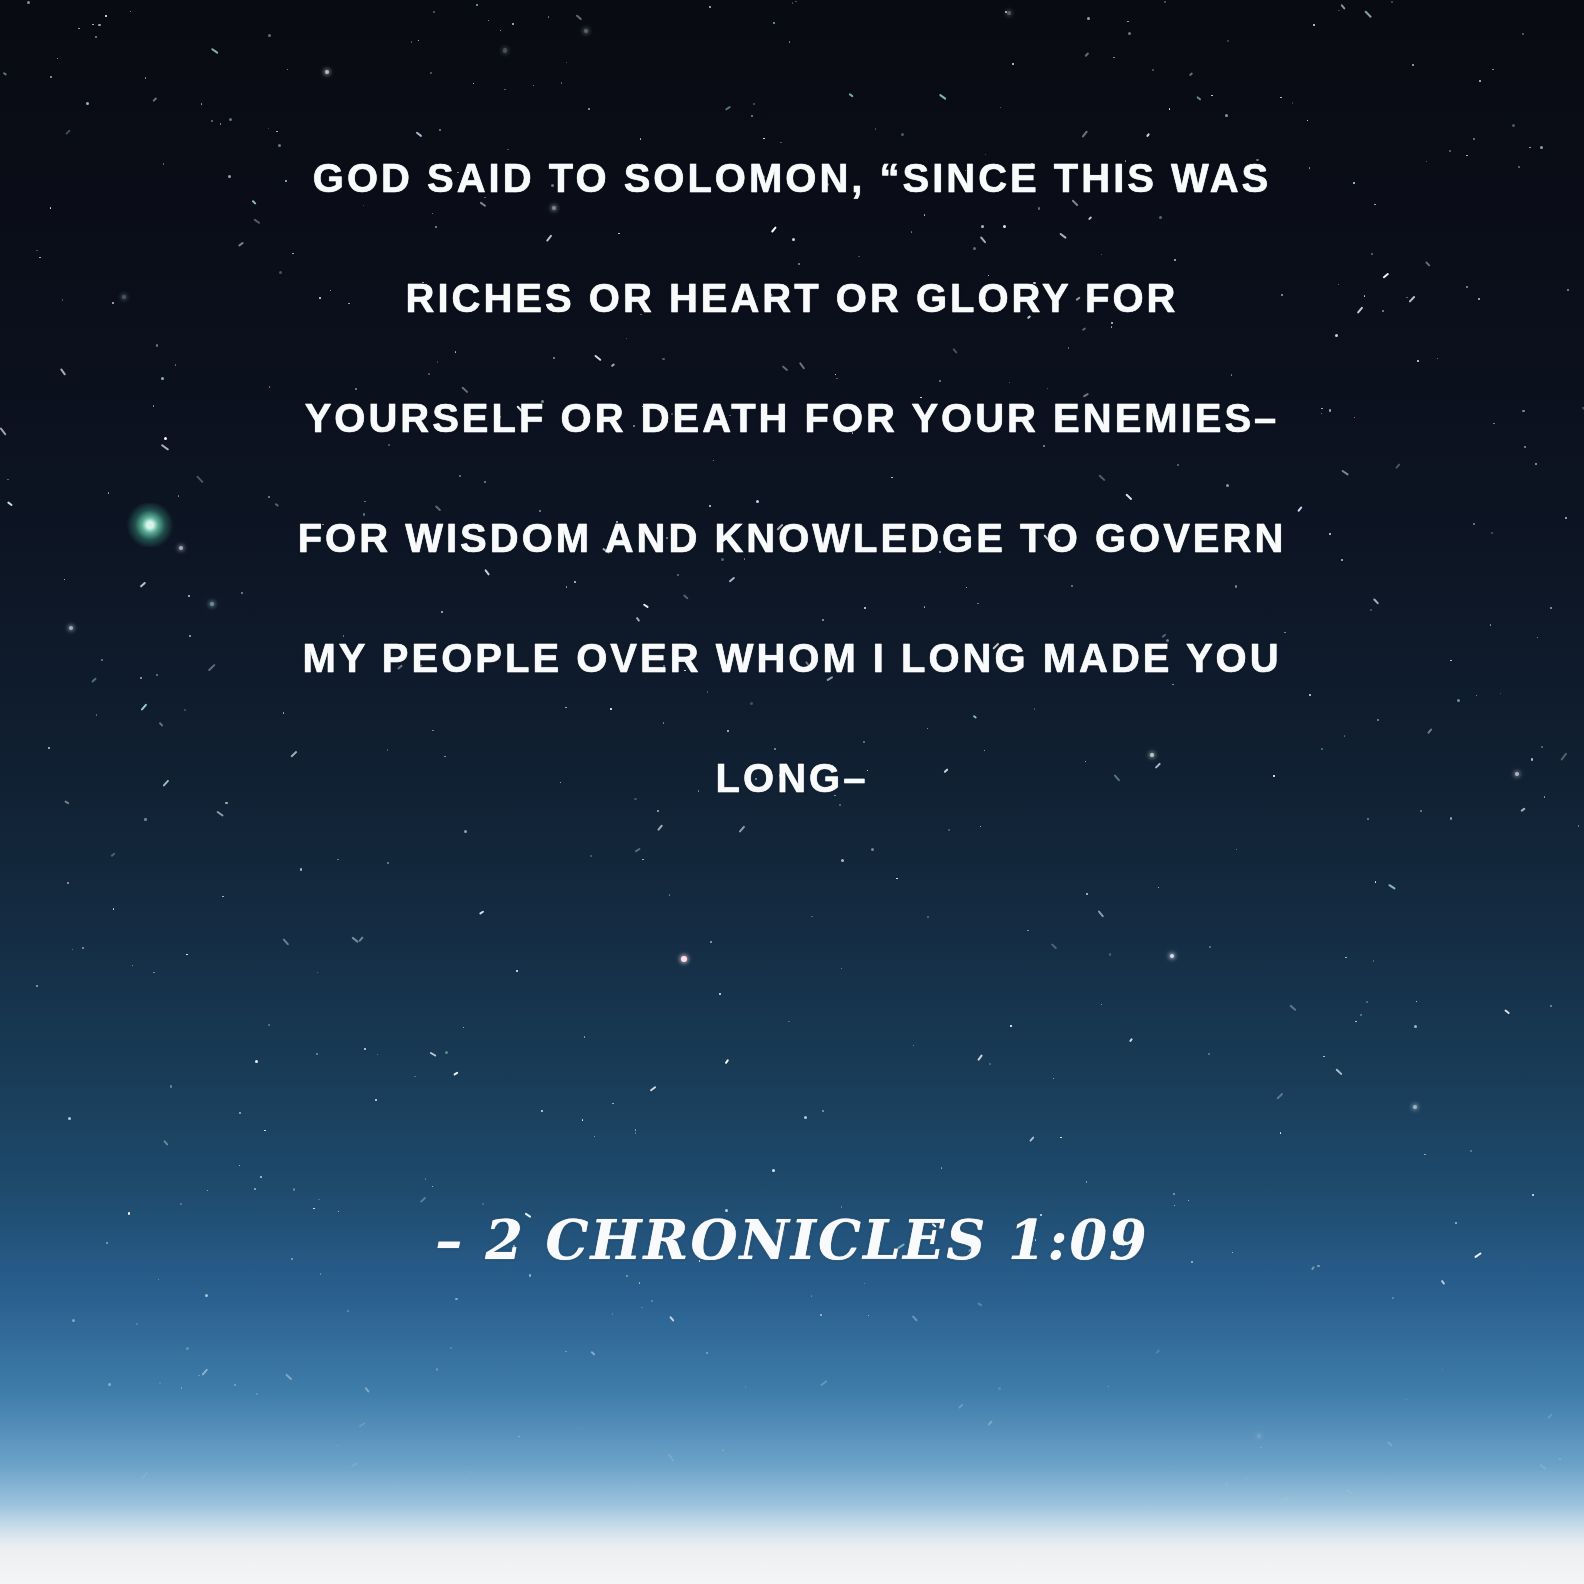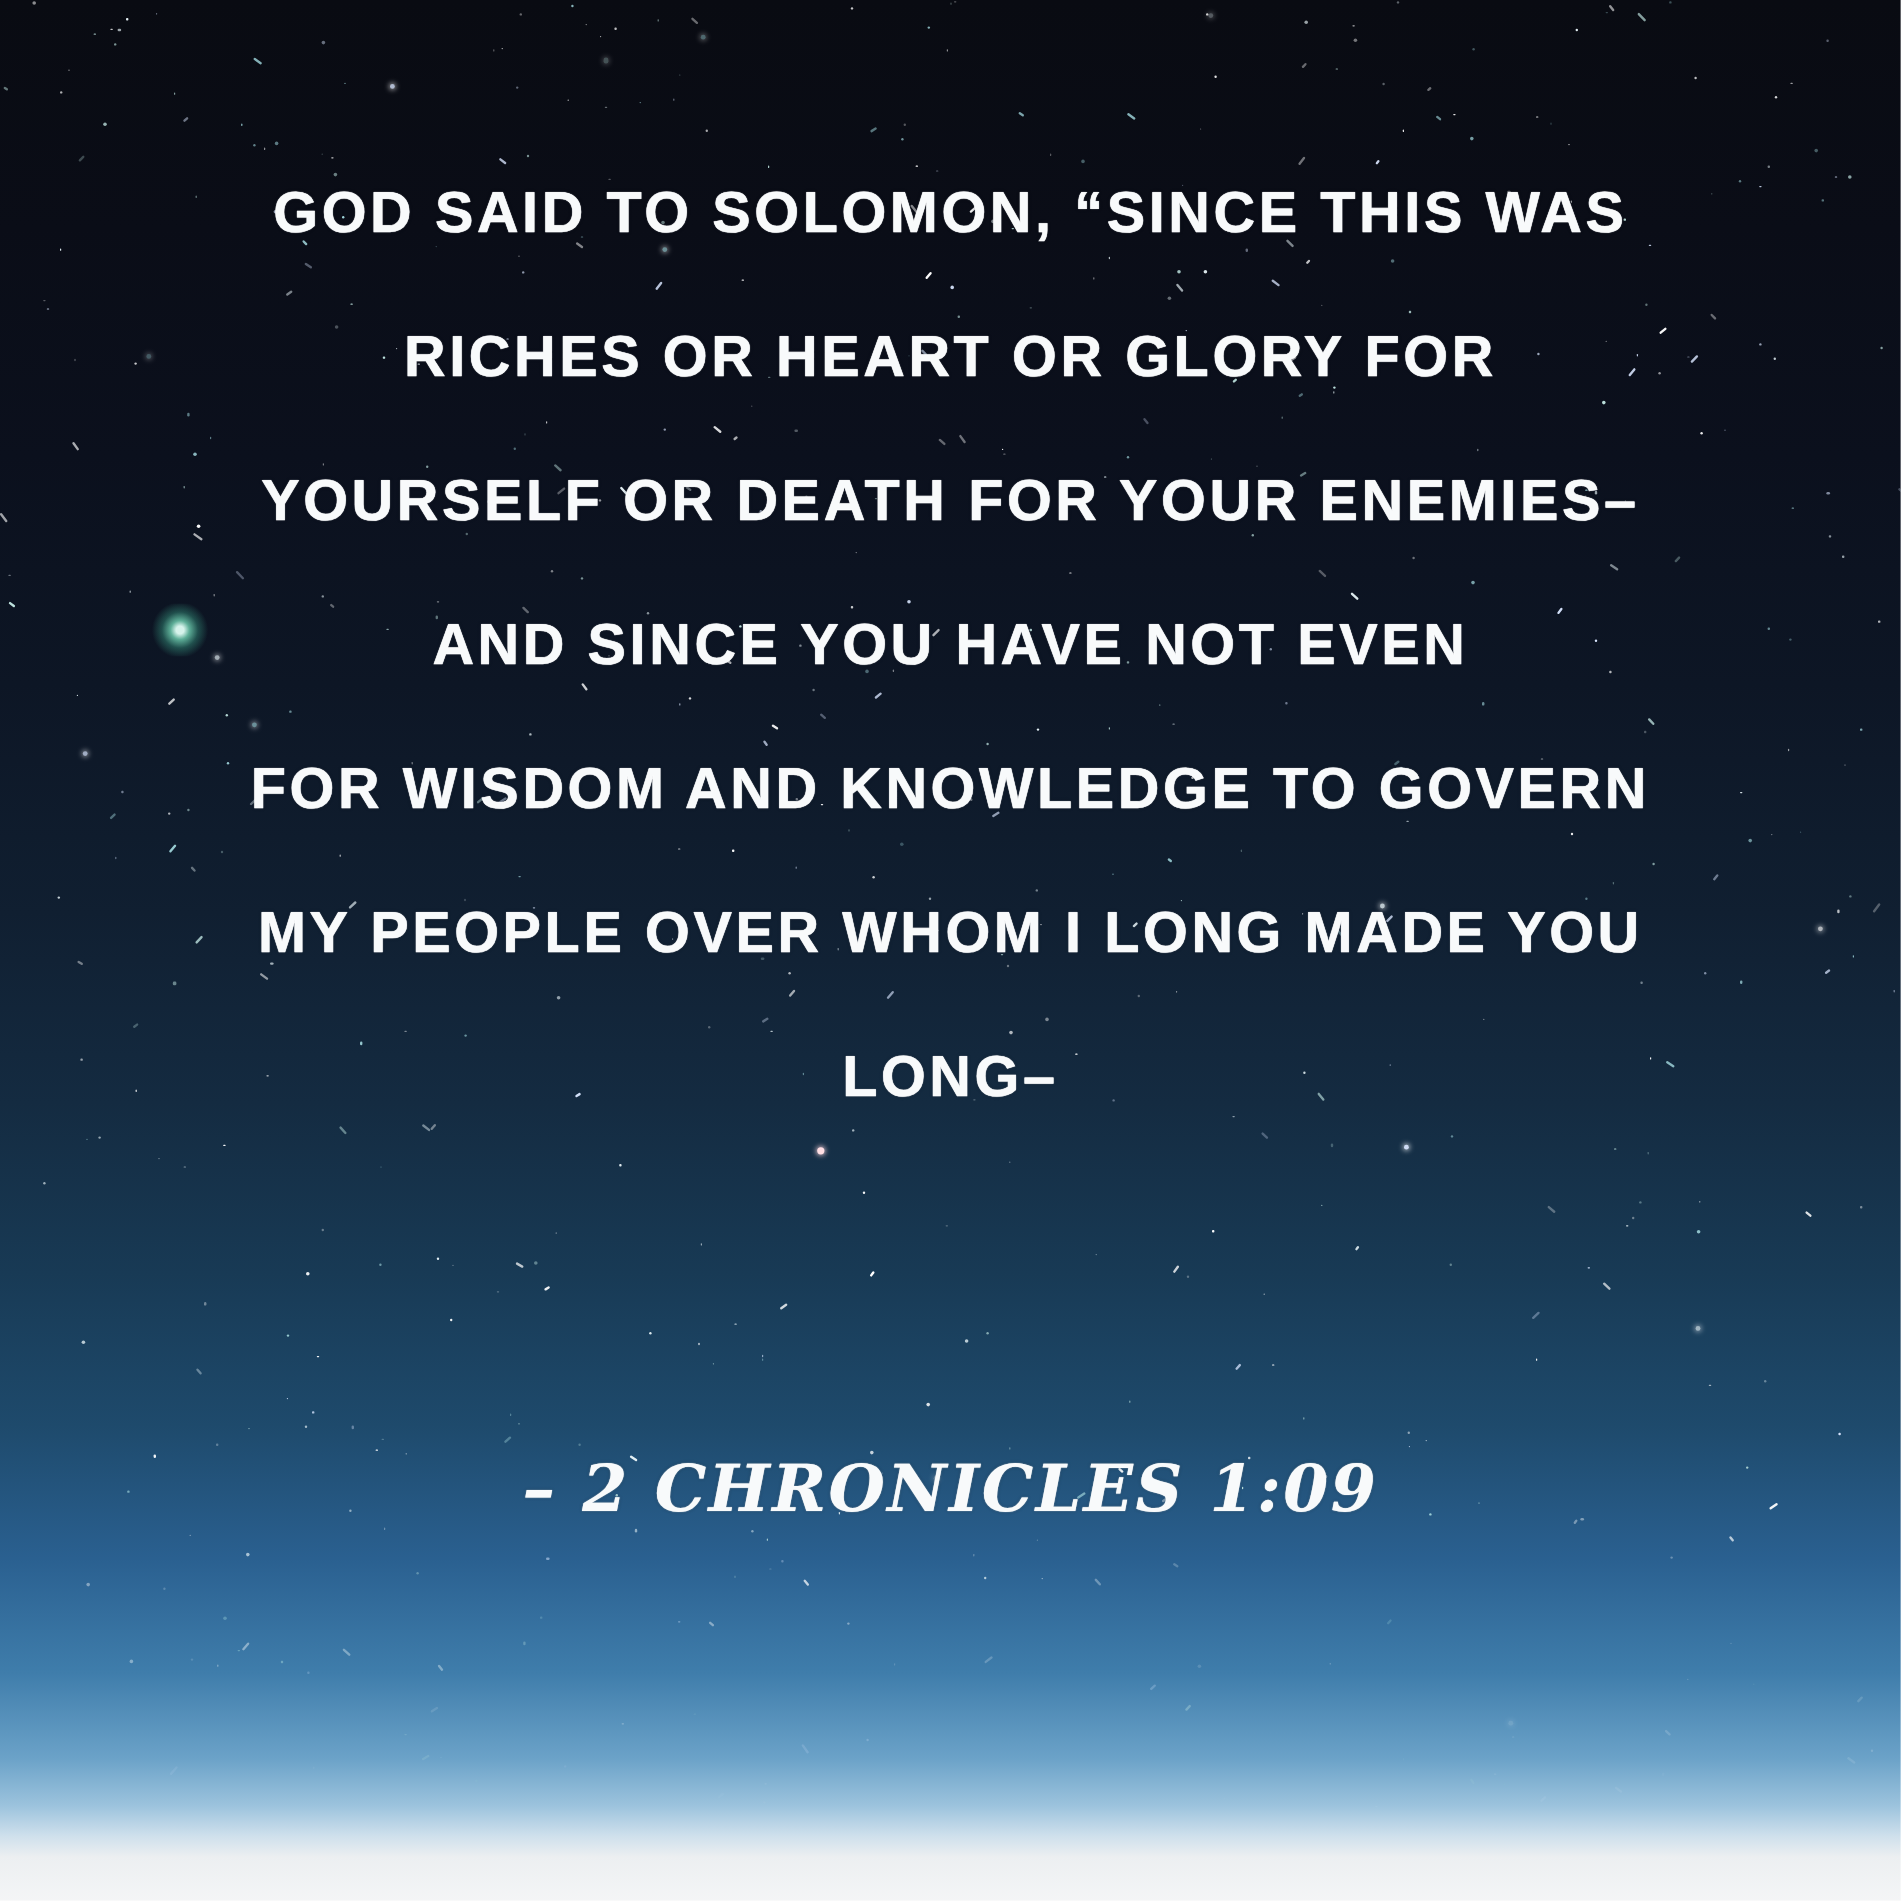--- a/index.html
+++ b/index.html
@@ -45,21 +45,21 @@
     border-radius: 50%;
     background: #ffdfe4;
     box-shadow: 0 0 4px 1px rgba(255,215,222,0.8);
   }
   .verse {
     position: absolute;
     left: 0; right: 0; top: 118px;
     text-align: center;
     font-family: "Liberation Sans", sans-serif;
     font-weight: 700;
-    font-size: 48px;
+    font-size: 40px;
     line-height: 120px;
     letter-spacing: 3px;
     color: #f8fafb;
     text-shadow: 0 0 1px rgba(236,242,246,0.9), 0 0 3px rgba(8,12,20,0.35);
     -webkit-text-stroke: 0.5px rgba(255,255,255,0.85);
   }
   .reference {
     position: absolute;
     left: 0; right: 0; top: 1180px;
     text-align: center;
@@ -691,21 +691,20 @@
       <div class="streak" style="left: 1348.2px; top: 1488.2px; width: 1.6px; height: 7.4px; background: rgb(255, 255, 255); opacity: 0.08; transform: rotate(-52deg);"></div>
     </div>
 
   <div class="green-glow"></div>
   <div class="pink-star"></div>
 
   <div class="verse">
     <div>GOD SAID TO SOLOMON, “SINCE THIS WAS</div>
     <div>RICHES OR HEART OR GLORY FOR</div>
     <div>YOURSELF OR DEATH FOR YOUR ENEMIES–</div>
-    <div>AND SINCE YOU HAVE NOT EVEN</div>
     <div>FOR WISDOM AND KNOWLEDGE TO GOVERN</div>
     <div>MY PEOPLE OVER WHOM I LONG MADE YOU</div>
     <div>LONG–</div>
   </div>
 
   <div class="reference">– 2 CHRONICLES 1:09</div>
 
 </div>
 
 </body></html>

